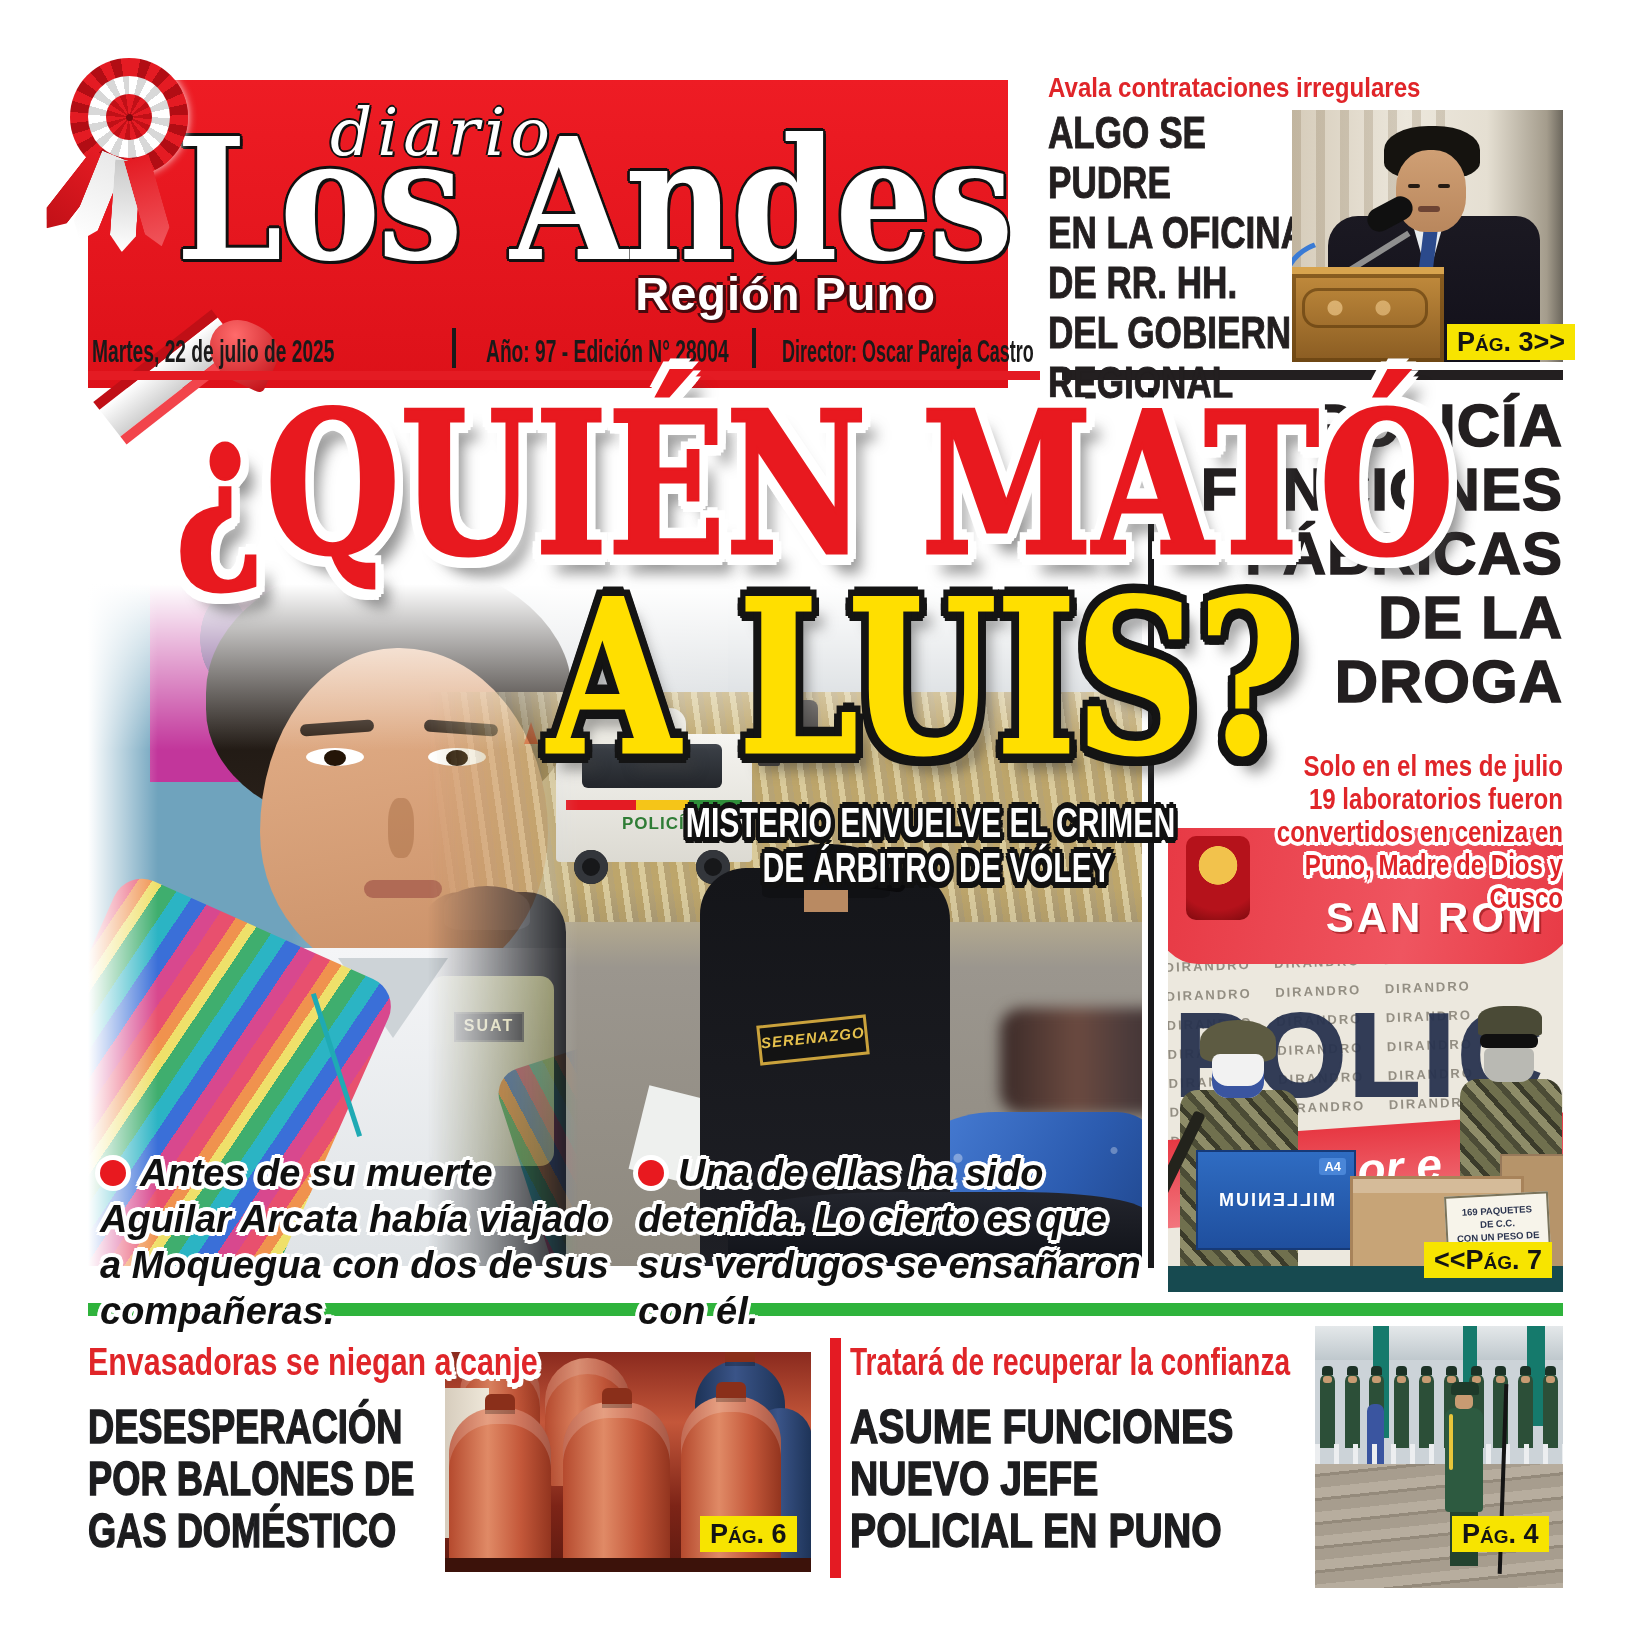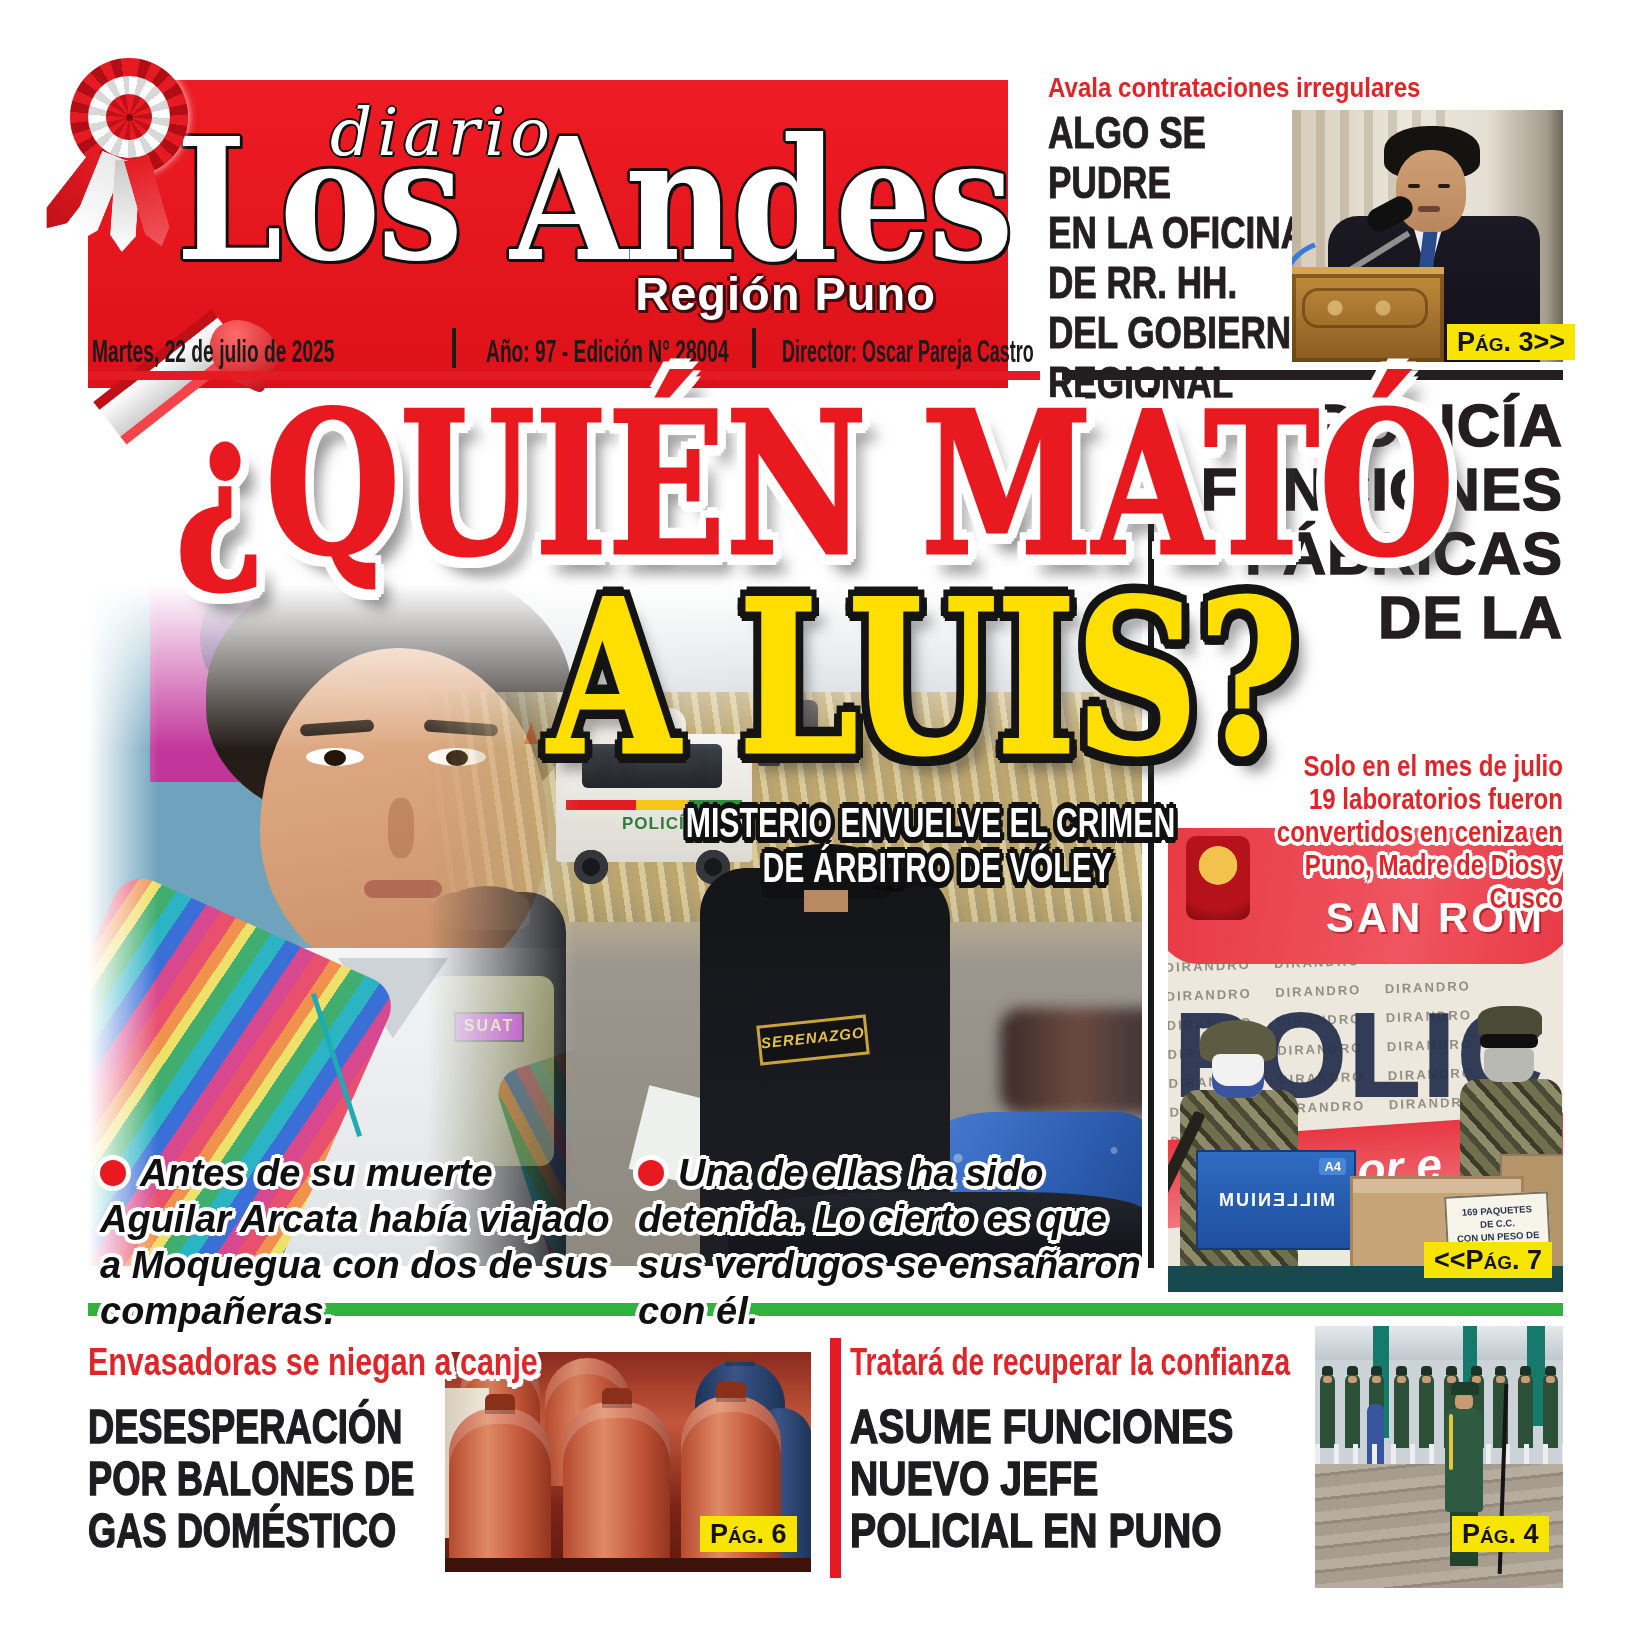--- a/index.html
+++ b/index.html
@@ -117,21 +117,21 @@
   .truck-cab{left:10px;top:-26px;width:120px;height:40px;background:#eceae2;border-radius:12px 16px 0 0;}
   .truck-win{left:26px;top:10px;width:140px;height:44px;background:linear-gradient(180deg,#3c4148,#23262b);border-radius:6px;}
   .truck-stripe{left:10px;top:66px;width:176px;height:10px;background:linear-gradient(90deg,#e41b23 0 40%,#f5c518 40% 70%,#2f8f3a 70%);}
   .truck-label{left:66px;top:80px;font-size:17px;font-weight:bold;color:#2f7d36;letter-spacing:1px;}
   .wheel{top:116px;width:34px;height:34px;background:#17181a;border-radius:50%;box-shadow:inset 0 0 0 8px #33363b;}
   .distant-person{top:8px;width:22px;height:66px;background:#3f3b38;border-radius:8px 8px 2px 2px;}
   .cone{left:96px;top:30px;width:14px;height:22px;background:#d2622f;clip-path:polygon(50% 0,100% 100%,0 100%);}
   .officer1{left:-8px;top:200px;width:146px;height:374px;background:#1b1c20;border-radius:40px 40px 0 0;}
   .o1-helm{left:24px;top:-6px;width:86px;height:44px;background:#2c2d32;border-radius:50% 50% 20% 20%;}
   .o1-vest{left:10px;top:84px;width:124px;height:190px;background:linear-gradient(180deg,#8a8a5c,#6d6d45);border-radius:14px;}
-  .o1-patch{left:34px;top:120px;width:66px;height:26px;background:#a21caf;border:2px solid #23231a;
+  .o1-patch{left:34px;top:120px;width:66px;height:26px;background:#000000;border:2px solid #23231a;
     color:#d9d29a;font-size:16px;font-weight:bold;text-align:center;line-height:24px;letter-spacing:2px;}
   .officer2{left:272px;top:176px;width:250px;height:398px;background:linear-gradient(180deg,#141519,#1e1f25);border-radius:46px 52px 0 0;}
   .o2-cap{left:62px;top:-24px;width:128px;height:54px;background:#101114;border-radius:50% 50% 8% 8%;}
   .o2-cap-bill{left:160px;top:6px;width:46px;height:16px;background:#0a0a0c;border-radius:0 10px 10px 0;transform:rotate(8deg);}
   .o2-neck{left:104px;top:22px;width:44px;height:22px;background:#b98a62;}
   .o2-patch{left:58px;top:152px;width:104px;height:34px;background:#131313;border:3px solid #caa23c;transform:rotate(-6deg);
     color:#e5c04c;font-size:15px;font-weight:bold;font-style:italic;text-align:center;line-height:30px;letter-spacing:1px;}
   .paper{left:210px;top:400px;width:66px;height:86px;background:#eef0ee;transform:rotate(14deg);}
   .blurbody{left:572px;top:316px;width:220px;height:106px;border-radius:22px;filter:blur(7px);
     background:linear-gradient(90deg,#3a2a28,#6b4a40 35%,#4a3a3a 60%,#2e2422);}
@@ -381,20 +381,21 @@
     <div class="bullet b1 ow4"><span class="dot"></span><span>Antes de su muerte Aguilar Arcata había viajado a Moquegua con dos de sus compañeras.</span></div>
     <div class="bullet b2 ow4"><span class="dot"></span><span>Una de ellas ha sido detenida. Lo cierto es que sus verdugos se ensañaron con él.</span></div>
   </div>
 
   <div class="abs vdiv-black"></div>
   <div class="abs r-headline">
     <div>POLICÍA</div>
     <div>FUNCIONES</div>
     <div>FÁBRICAS</div>
     <div>DE LA</div>
+    <div>DROGA</div>
   </div>
   <div class="abs r-deck ow4">
     <div>Solo en el mes de julio</div>
     <div>19 laboratorios fueron</div>
     <div>convertidos en ceniza en</div>
     <div>Puno, Madre de Dios y Cusco</div>
   </div>
   <div class="abs r-photo">
     <div class="abs r-watermarks">
       <div>DIRANDRO   DIRANDRO   DIRANDRO   DIRANDRO   DIRANDRO   DIRANDRO   DIRANDRO   DIRANDRO   DIRANDRO   DIRANDRO   DIRANDRO   DIRANDRO   DIRANDRO   DIRANDRO   DIRANDRO   DIRANDRO   DIRANDRO   DIRANDRO   DIRANDRO   DIRANDRO   DIRANDRO   DIRANDRO   DIRANDRO   DIRANDRO   DIRANDRO   DIRANDRO   DIRANDRO   DIRANDRO   DIRANDRO   DIRANDRO   DIRANDRO   DIRANDRO   DIRANDRO   DIRANDRO   DIRANDRO   DIRANDRO   DIRANDRO   DIRANDRO   DIRANDRO   DIRANDRO</div>

